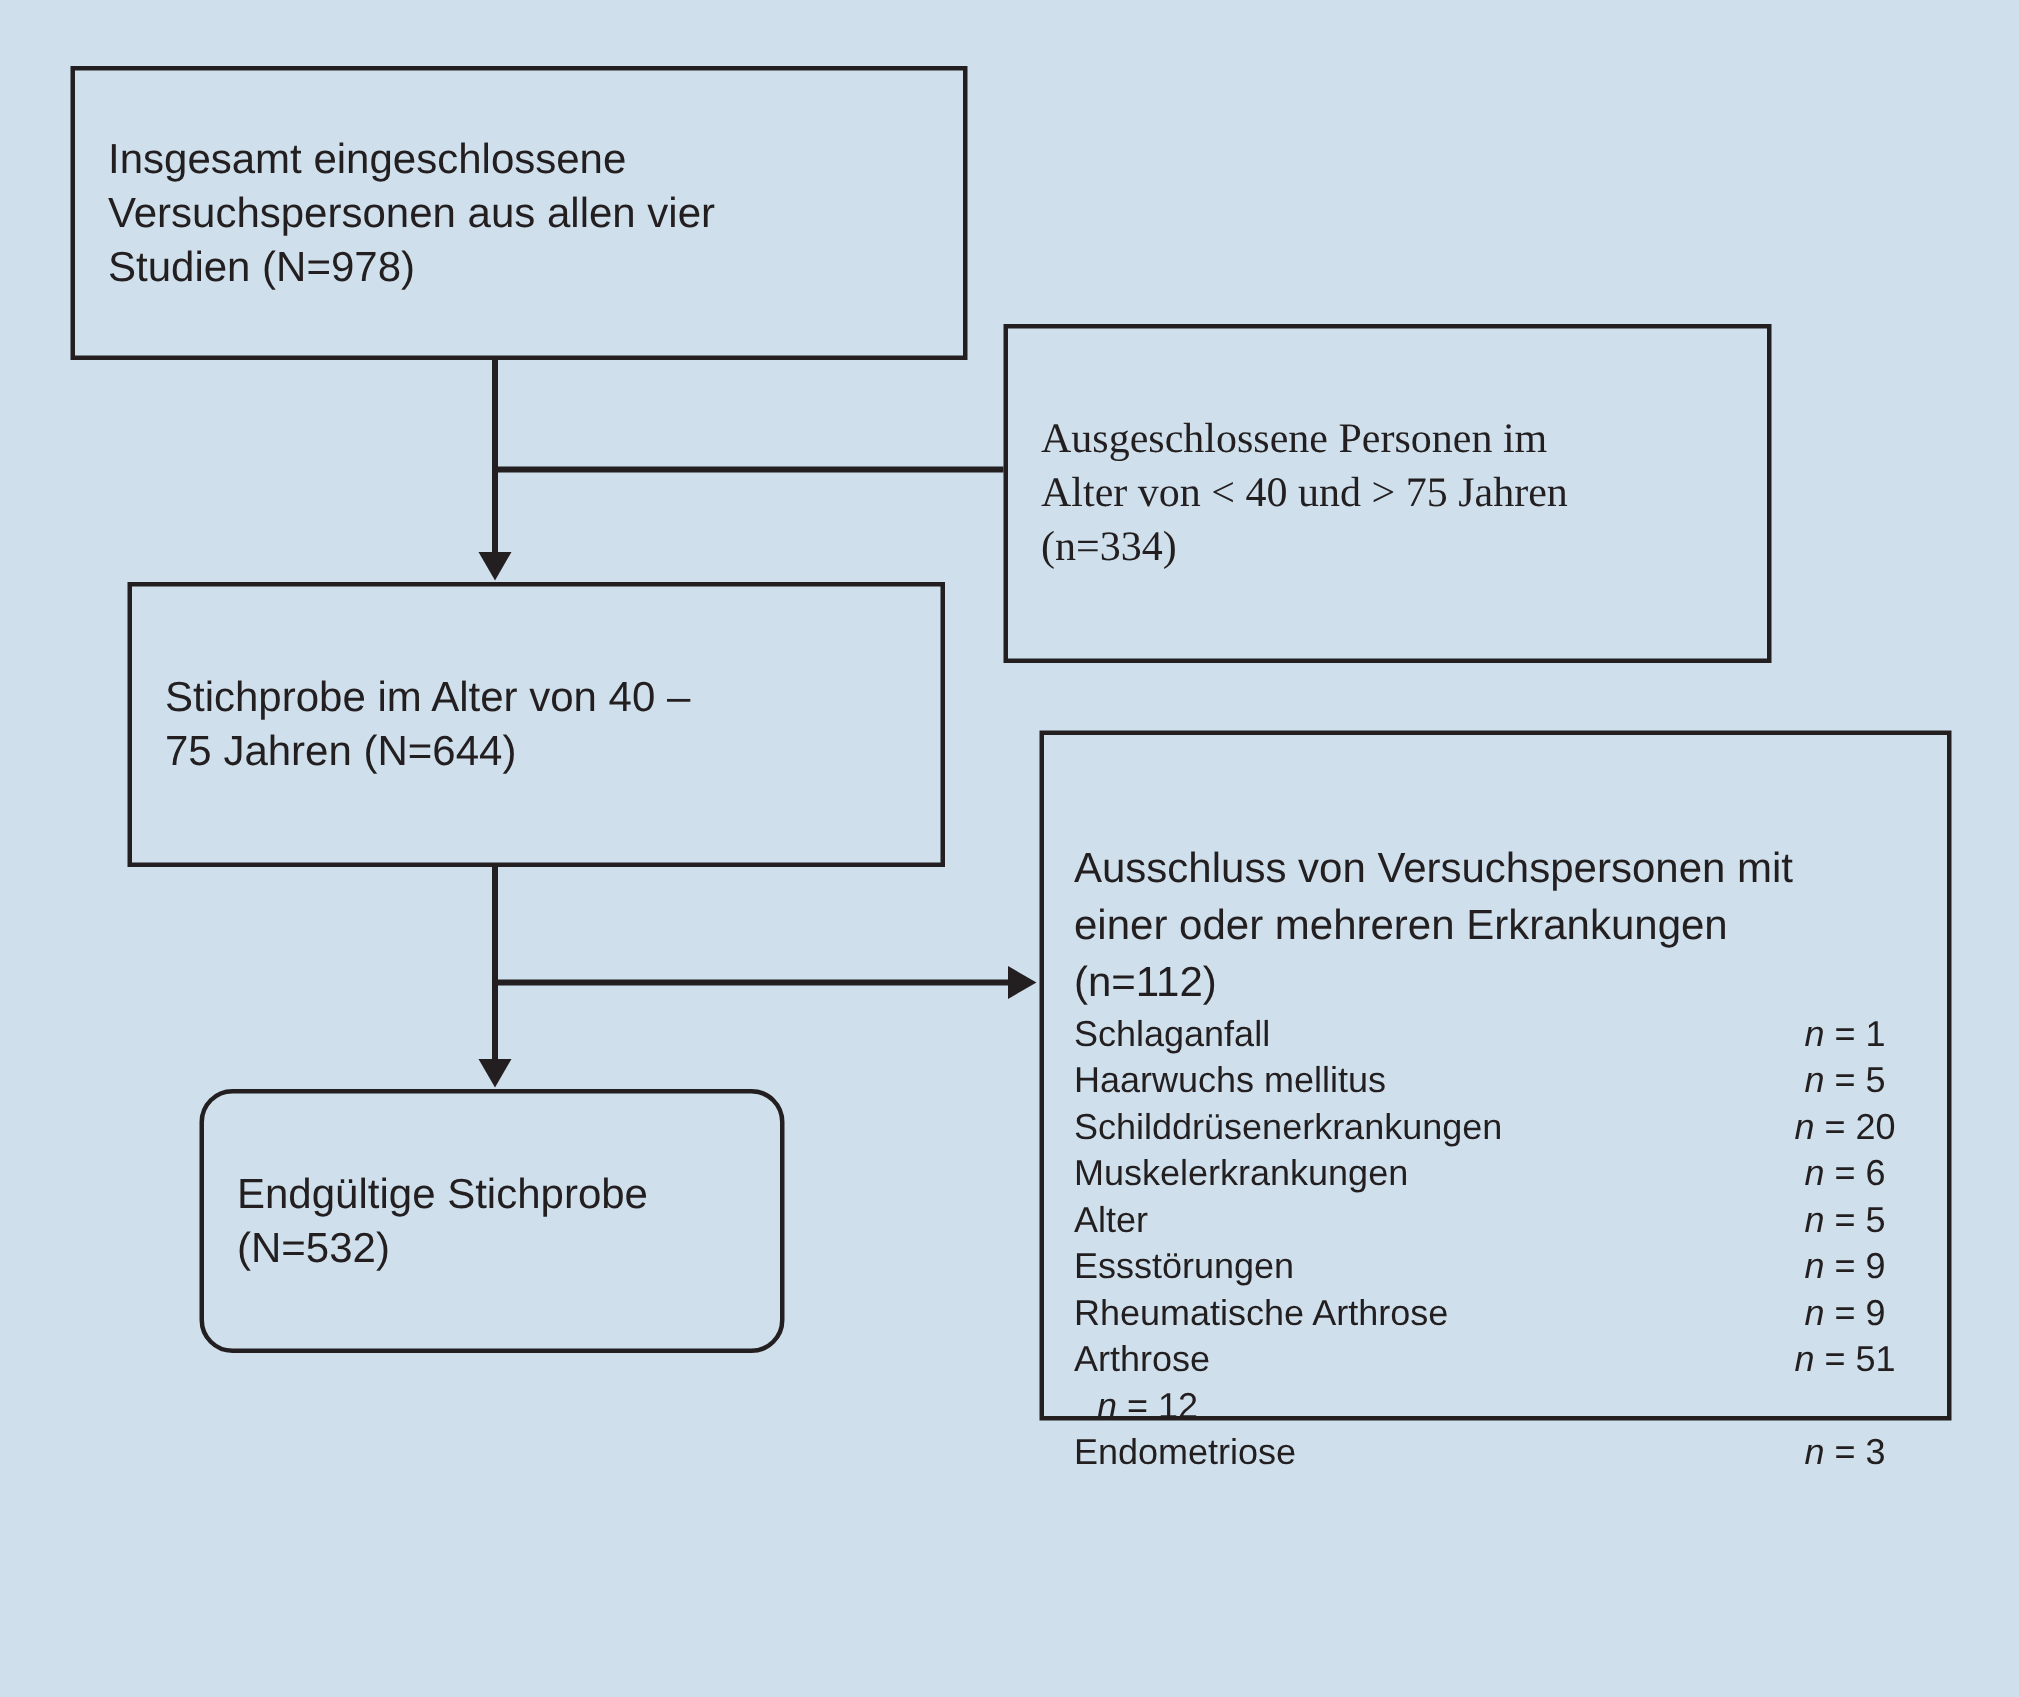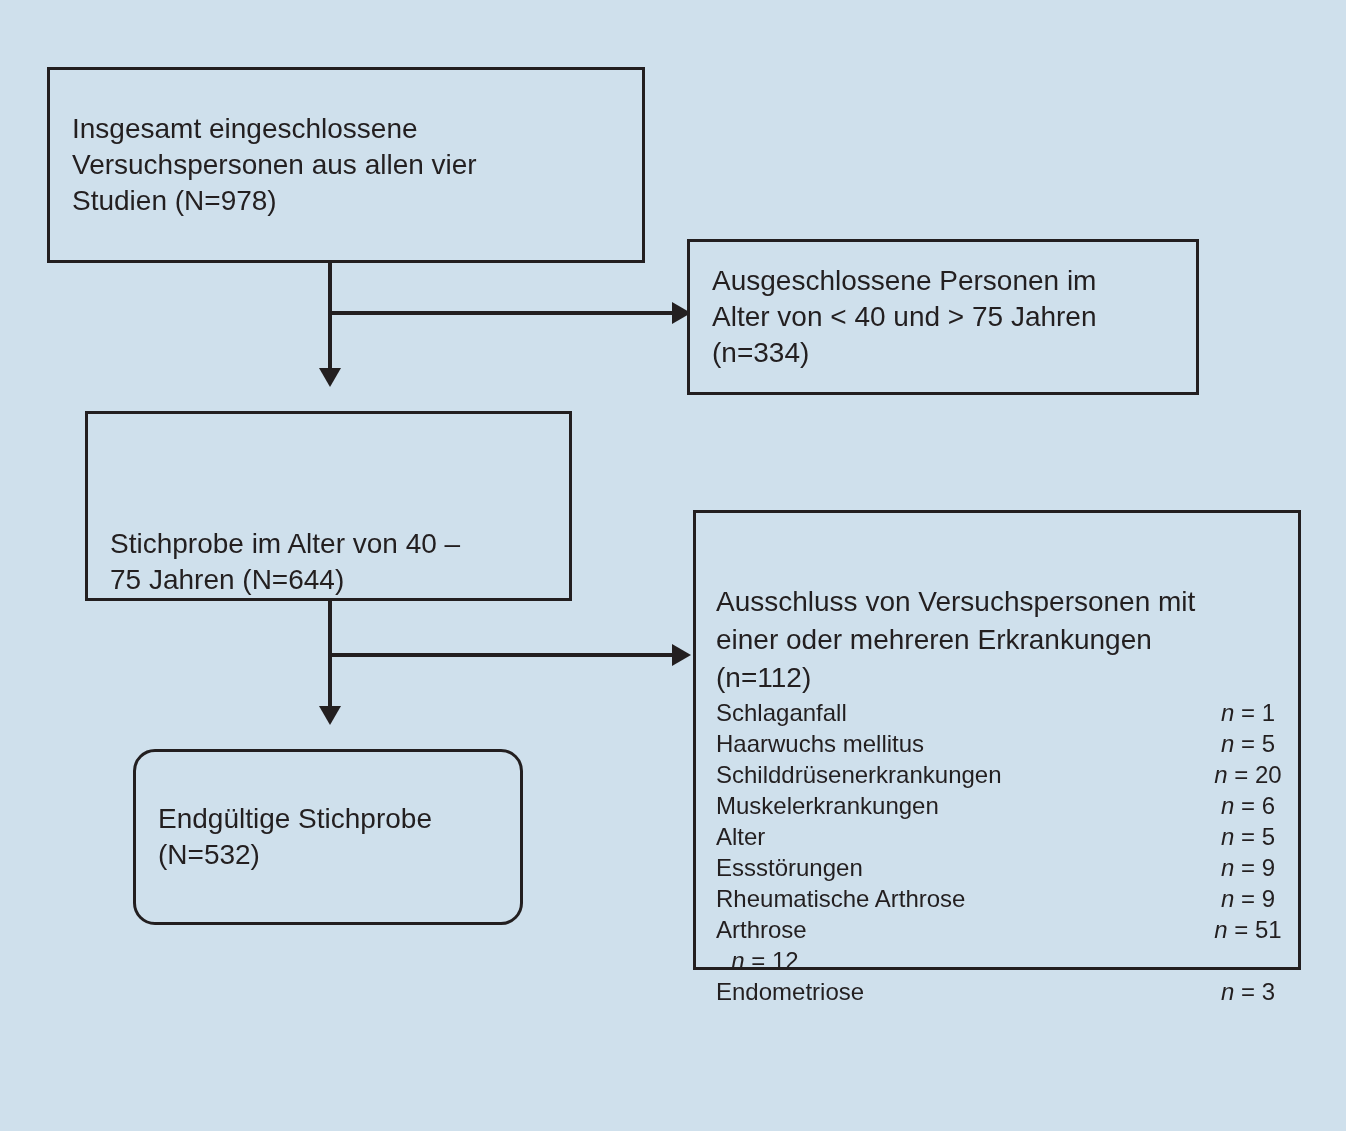--- a/index.html
+++ b/index.html
@@ -26,46 +26,45 @@
     pointer-events: none;
   }
   .box {
     position: absolute;
     background: #cfe0ec;
     border: 3px solid #231f20;
     box-sizing: border-box;
     display: flex;
     flex-direction: column;
     justify-content: center;
-    margin-top: 23px;
   }
   .box-text {
     white-space: pre-line;
     font-size: 28px;
     line-height: 36px;
     padding-left: 22px;
     padding-right: 8px;
   }
   #box-total      { left: 47px;  top: 44px;  width: 598px; height: 196px; }
-  #box-excl-age   { left: 687px; top: 216px; width: 512px; height: 156px; }
-  #box-age-sample { left: 85px;  top: 388px; width: 487px; height: 190px; justify-content: flex-end; }
+  #box-excl-age   { left: 669px; top: 216px; width: 512px; height: 226px; font-family: Liberation Serif, serif; }
+  #box-age-sample { left: 85px;  top: 388px; width: 545px; height: 190px; }
   #box-excl-dis   { left: 693px; top: 487px; width: 608px; height: 460px;
                     justify-content: flex-start; padding-top: 70px; }
   #box-final      { left: 133px; top: 726px; width: 390px; height: 176px; border-radius: 22px; }
 
   .box-header {
     white-space: pre-line;
     font-size: 28px;
     line-height: 38px;
     padding-left: 20px;
     padding-right: 8px;
   }
   .exclusion-list {
     padding-left: 20px;
-    padding-right: 1px;
+    padding-right: 19px;
     font-size: 24px;
     line-height: 31px;
   }
   .exclusion-row {
     display: flex;
     align-items: baseline;
   }
   .exclusion-label {
     flex: 1 1 auto;
   }

